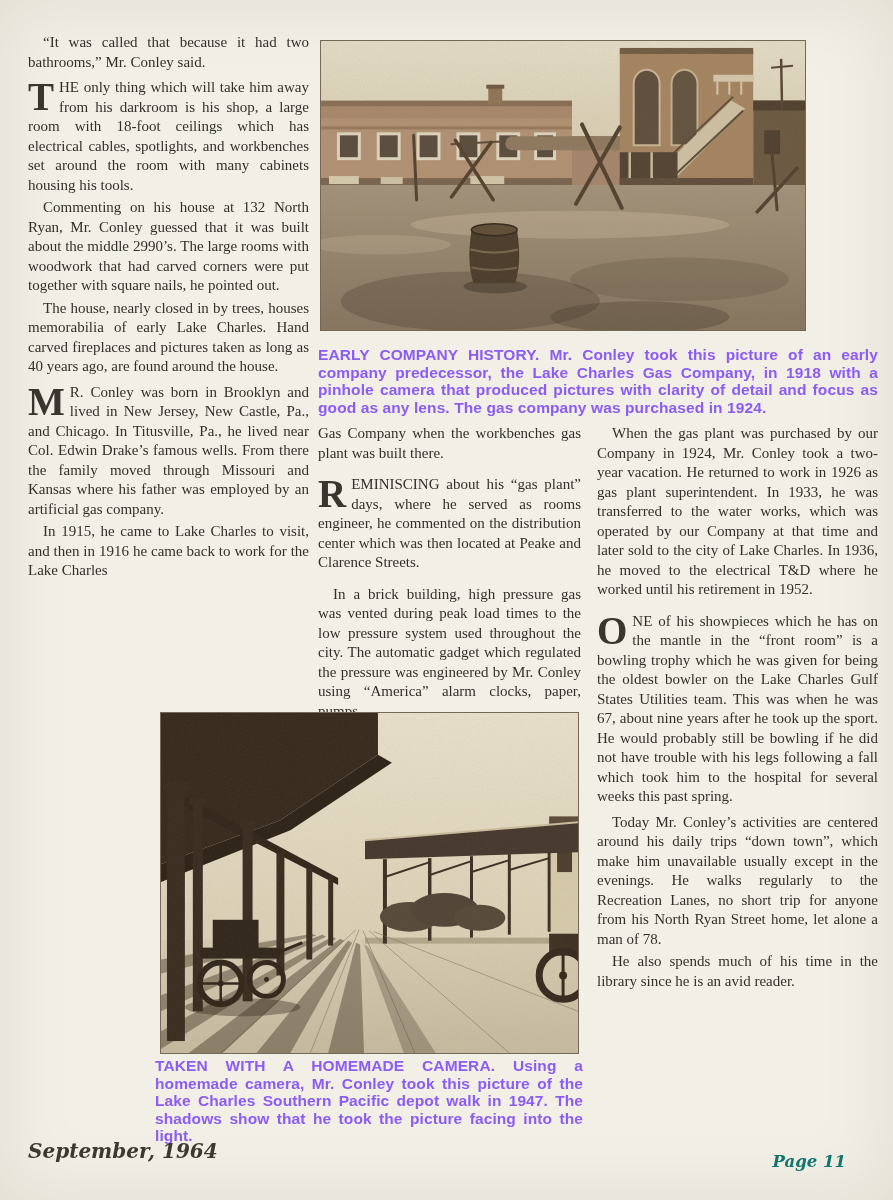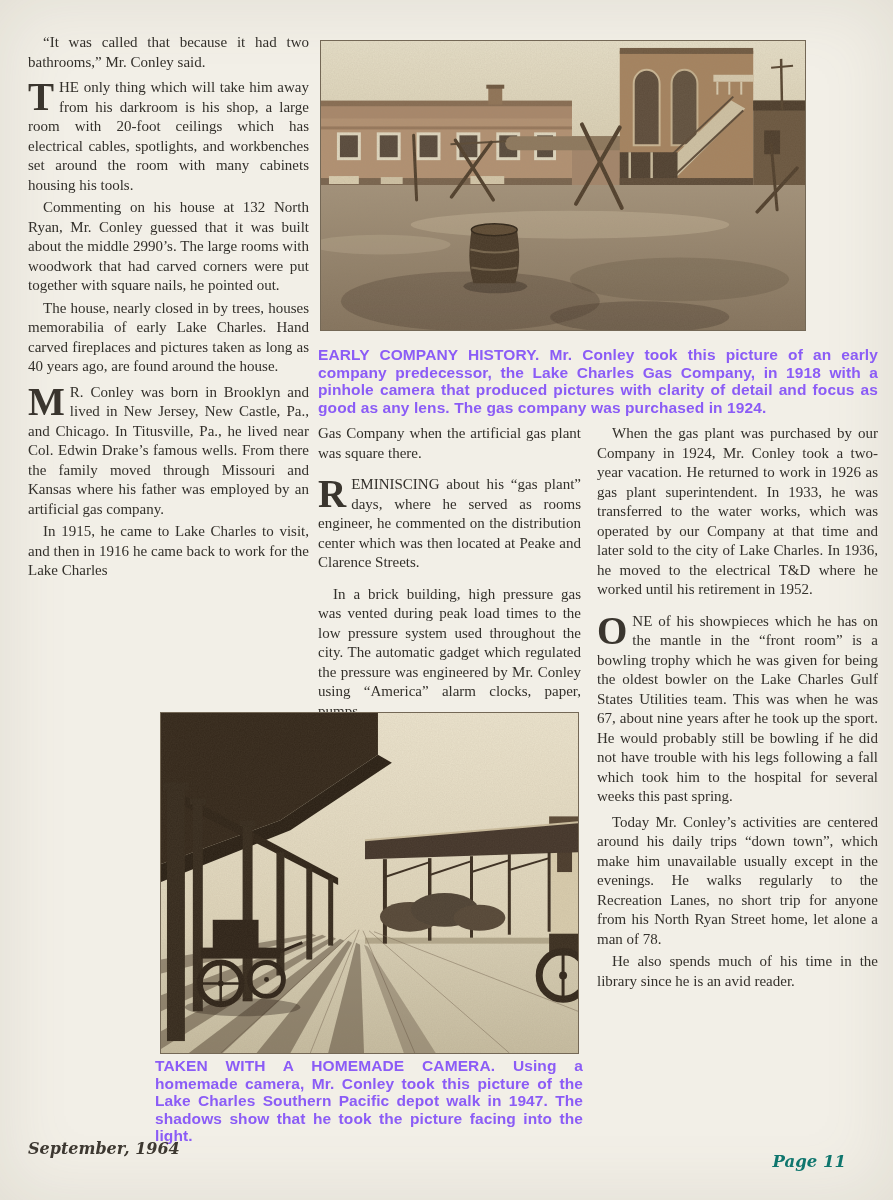--- a/index.html
+++ b/index.html
@@ -25,31 +25,31 @@
   }
   .photo {
     position:absolute; border:1px solid #746856; box-sizing:border-box;
     background:#d8cdb2;
   }
   .photo svg { display:block; width:100%; height:100%; }
   .footer-item {
     position:absolute; font-family:"DejaVu Serif", serif; font-style:italic;
     font-weight:bold; color:#3d3831;
   }
-  .footer-left  { left:28px;  top:1139px; font-size:16px; }
+  .footer-left  { left:28px;  top:1139px; font-size:20px; }
   .footer-right { right:47px; top:1152px; font-size:16.5px; color:#0f766e; }
 </style>
 </head>
 <body>
 
 <div class="page">
 
   <div class="col" style="left:28px; top:33px; width:281px;">
     <p class="para indent">“It was called that because it had two bathrooms,” Mr. Conley said.</p>
-    <p class="para dc gap-sm"><span class="dropcap">T</span><span>HE only thing which will take him away from his darkroom is his shop, a large room with 20-foot ceilings which has electrical cables, spotlights, and workbenches set around the room with many cabinets housing his tools.</span></p>
+    <p class="para dc gap-sm"><span class="dropcap">T</span><span>HE only thing which will take him away from his darkroom is his shop, a large room with 18-foot ceilings which has electrical cables, spotlights, and workbenches set around the room with many cabinets housing his tools.</span></p>
     <p class="para indent">Commenting on his house at 132 North Ryan, Mr. Conley guessed that it was built about the middle 2990’s. The large rooms with woodwork that had carved corners were put together with square nails, he pointed out.</p>
     <p class="para indent">The house, nearly closed in by trees, houses memorabilia of early Lake Charles. Hand carved fireplaces and pictures taken as long as 40 years ago, are found around the house.</p>
     <p class="para dc gap-sm"><span class="dropcap">M</span><span>R. Conley was born in Brooklyn and lived in New Jersey, New Castle, Pa., and Chicago. In Titusville, Pa., he lived near Col. Edwin Drake’s famous wells. From there the family moved through Missouri and Kansas where his father was employed by an artificial gas company.</span></p>
     <p class="para indent">In 1915, he came to Lake Charles to visit, and then in 1916 he came back to work for the Lake Charles</p>
   </div>
 
   <div class="photo" style="left:320px; top:40px; width:486px; height:291px;">
     <svg viewBox="0 0 486 291" preserveAspectRatio="none">
       <defs>
         <linearGradient id="sky1" x1="0" y1="0" x2="0" y2="1">
@@ -156,21 +156,21 @@
         <line x1="478" y1="128" x2="438" y2="172" stroke-width="3.5"></line>
         <line x1="452" y1="104" x2="458" y2="170" stroke-width="3"></line>
       </g>
       <rect x="0" y="0" width="486" height="291" filter="url(#grain1)" opacity="0.5"></rect>
     </svg>
   </div>
 
   <div class="caption" style="left:318px; top:346px; width:560px;">EARLY COMPANY HISTORY.  Mr. Conley took this picture of an early company predecessor, the Lake Charles Gas Company, in 1918 with a pinhole camera that produced pictures with clarity of detail and focus as good as any lens.  The gas company was purchased in 1924.</div>
 
   <div class="col" style="left:318px; top:424px; width:263px;">
-    <p class="para">Gas Company when the artificial gas plant was square there.</p>
+    <p class="para">Gas Company when the workbenches gas plant was built there.</p>
     <p class="para dc gap-md"><span class="dropcap">R</span><span>EMINISCING about his “gas plant” days, where he served as rooms engineer, he commented on the distribution center which was then located at Peake and Clarence Streets.</span></p>
     <p class="para indent gap-md">In a brick building, high pressure gas was vented during peak load times to the low pressure system used throughout the city. The automatic gadget which regulated the pressure was engineered by Mr. Conley using “America” alarm clocks, paper, pumps</p>
   </div>
 
   <div class="col" style="left:597px; top:424px; width:281px;">
     <p class="para indent">When the gas plant was purchased by our Company in 1924, Mr. Conley took a two-year vacation. He returned to work in 1926 as gas plant superintendent. In 1933, he was transferred to the water works, which was operated by our Company at that time and later sold to the city of Lake Charles. In 1936, he moved to the electrical T&amp;D where he worked until his retirement in 1952.</p>
     <p class="para dc gap-md"><span class="dropcap">O</span><span>NE of his showpieces which he has on the mantle in the “front room” is a bowling trophy which he was given for being the oldest bowler on the Lake Charles Gulf States Utilities team. This was when he was 67, about nine years after he took up the sport. He would probably still be bowling if he did not have trouble with his legs following a fall which took him to the hospital for several weeks this past spring.</span></p>
     <p class="para indent gap-sm">Today Mr. Conley’s activities are centered around his daily trips “down town”, which make him unavailable usually except in the evenings. He walks regularly to the Recreation Lanes, no short trip for anyone from his North Ryan Street home, let alone a man of 78.</p>
     <p class="para indent">He also spends much of his time in the library since he is an avid reader.</p>
   </div>

